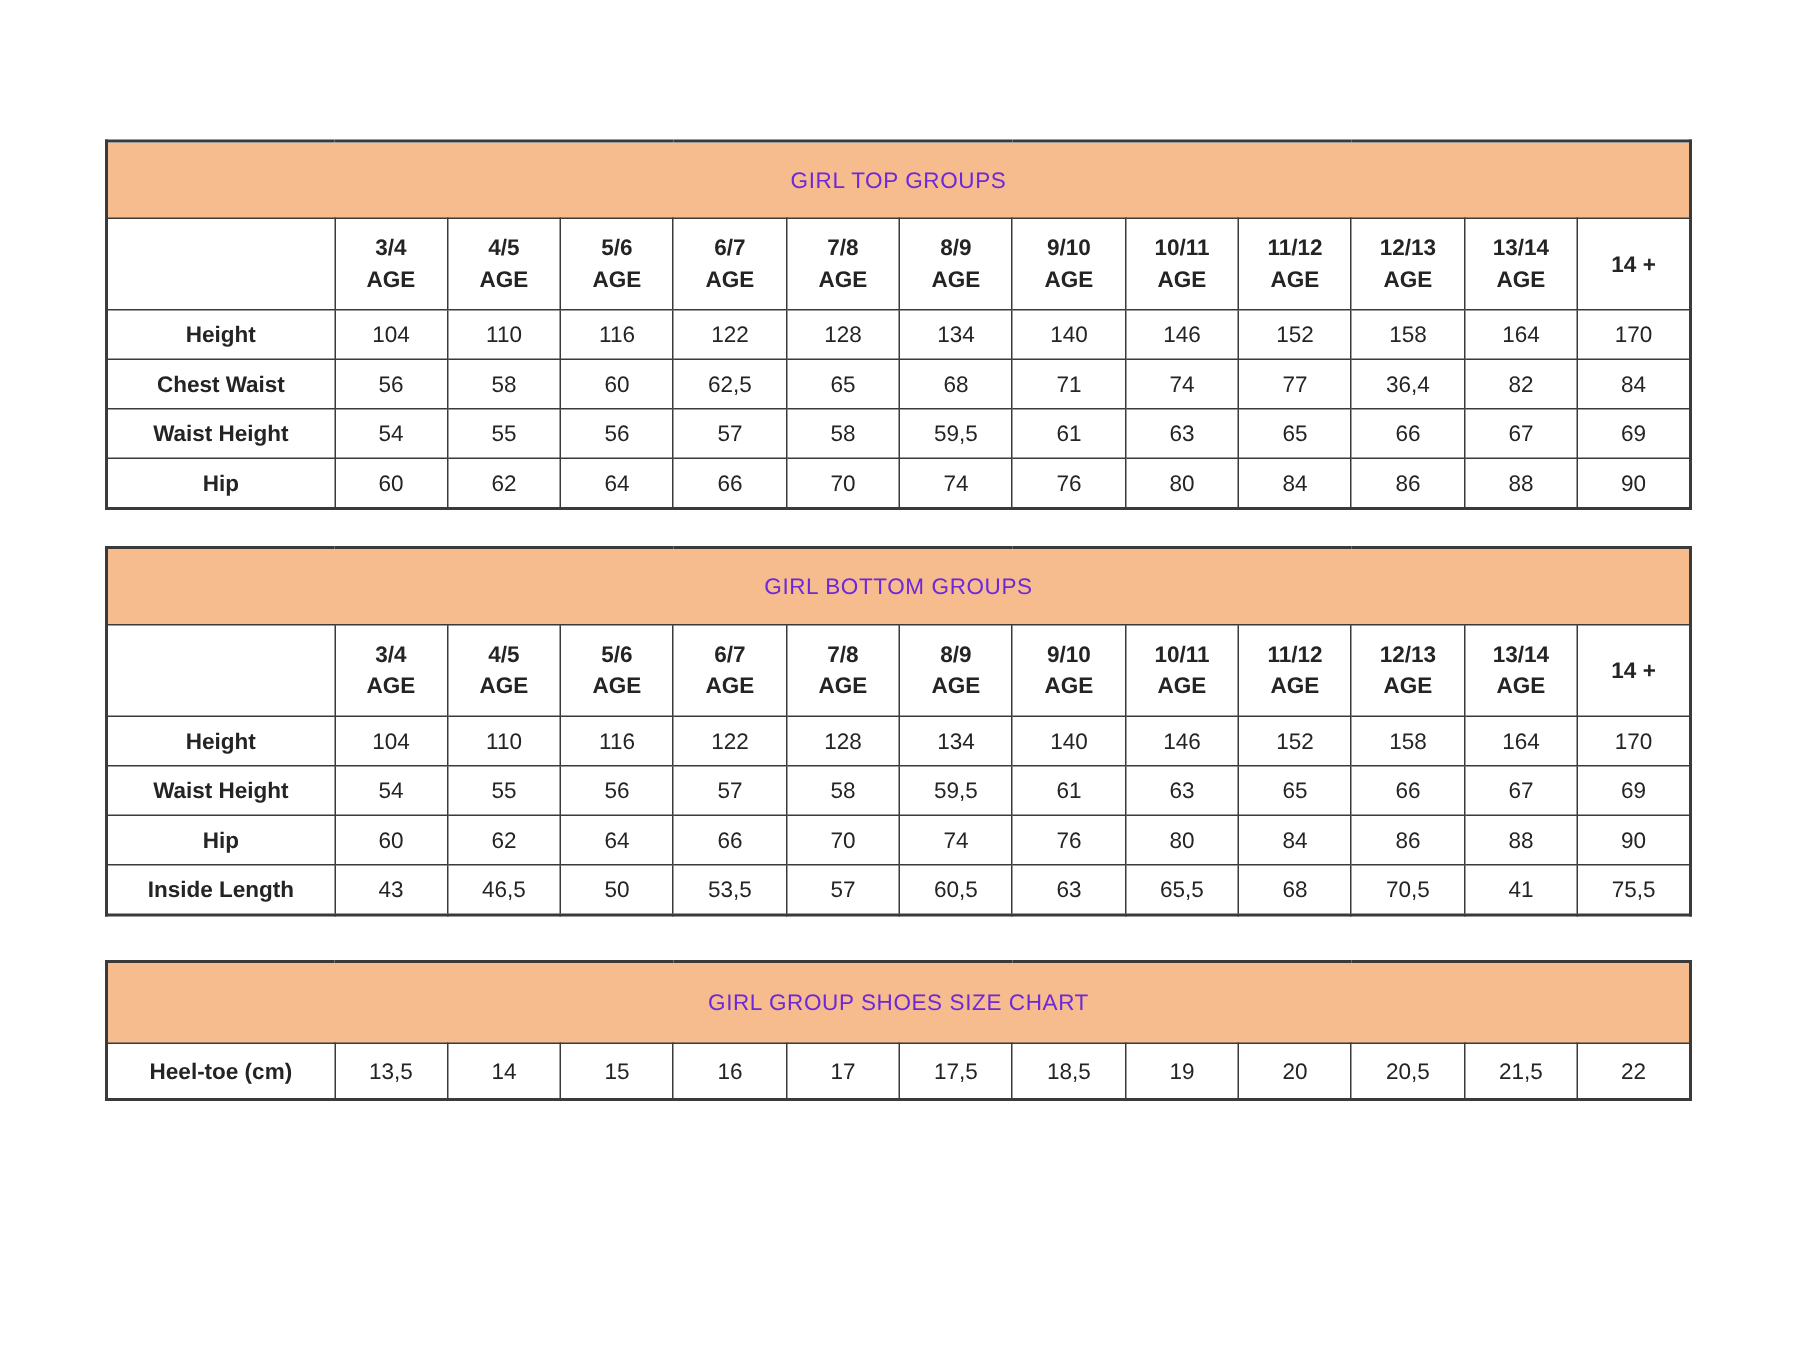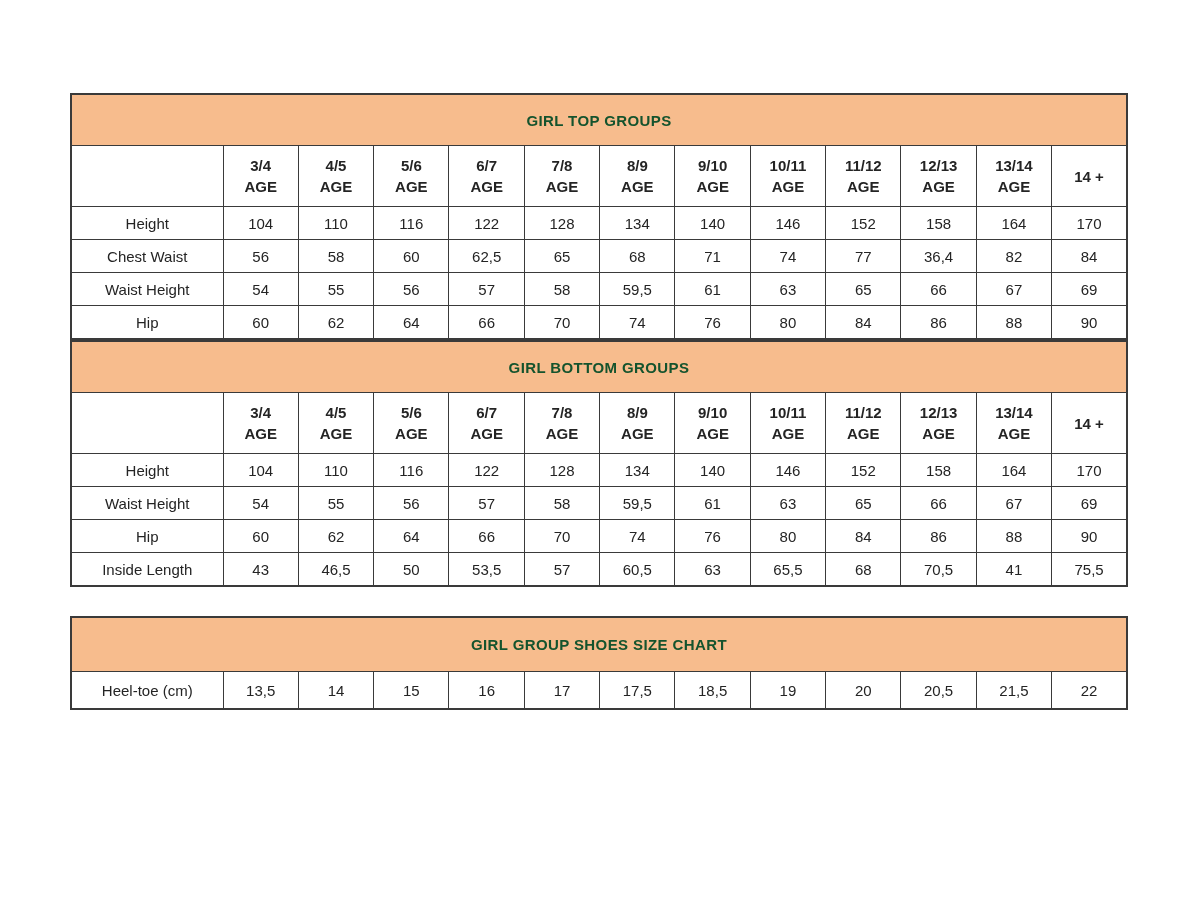--- a/index.html
+++ b/index.html
@@ -31,40 +31,40 @@
     border: 1px solid #3a3a3a;
     text-align: center;
     vertical-align: middle;
     font-size: 15px;
     padding: 0;
     overflow: hidden;
   }
   td.band {
     background: #F7BC8D;
     font-size: 21px;
-    font-weight: bold;
+    font-weight: normal;
     letter-spacing: 0.4px;
     height: 50px;
-    color: #14532d;
+    color: #6d28d9;
   }
   tr.header-row td {
     height: 60px;
     font-weight: bold;
     white-space: pre-line;
     line-height: 1.4;
   }
   td.label-cell {
     text-align: left;
     padding-left: 12px;
-    font-weight: normal;
+    font-weight: bold;
   }
   tr.value-row td { height: 32px; }
   tr.tall-row td { height: 62px; }
   td.value-cell.bold { font-weight: bold; }
-  #table-girl-bottom { }
+  #table-girl-bottom { margin-top: 24px; }
   #table-girl-shoes  { margin-top: 29px; }
   #table-girl-shoes td.band { height: 53px; margin-top: 24px; }
   tr.heel-row td { height: 36px; }
 </style>
 </head>
 <body>
 
 <div class="sheet">
 
   <table class="size-table" id="table-girl-top">

